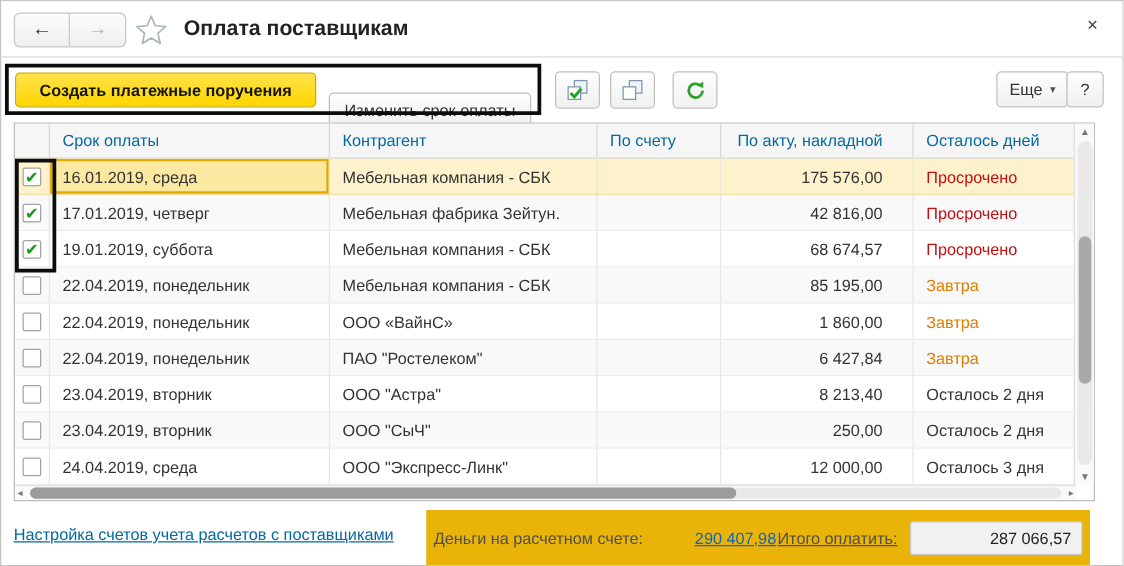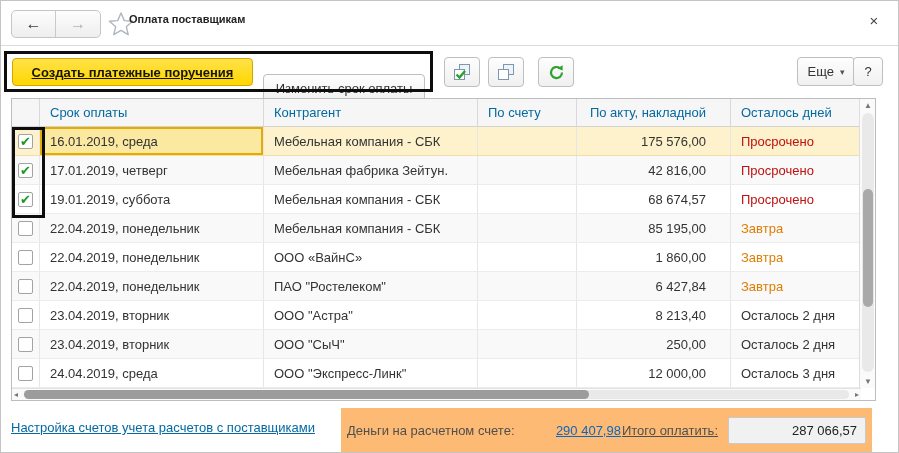--- a/index.html
+++ b/index.html
@@ -12,33 +12,33 @@
   .titlebar { position: absolute; left: 0; top: 0; width: 100%; height: 45px;
     border-bottom: 1px solid #dadada; background: #fff; }
   .navgroup { position: absolute; left: 10px; top: 9px; display: flex;
     border: 1px solid #c6c6c6; border-radius: 5px; overflow: hidden;
     background: linear-gradient(#fdfdfd, #eee); }
   .navbtn { width: 44px; height: 26px; display: flex; align-items: center; justify-content: center;
     font-size: 16px; font-weight: bold; }
   .navbtn.back { color: #3a3a3a; border-right: 1px solid #c9c9c9; }
   .navbtn.fwd { color: #b3b3b3; }
   .star { position: absolute; left: 106px; top: 9px; width: 28px; height: 28px; }
-  .page-title { position: absolute; left: 128px; top: 12px; font-size: 11px; font-weight: bold; color: #222; }
+  .page-title { position: absolute; left: 146px; top: 12px; font-size: 17px; font-weight: bold; color: #222; }
   .close-x { position: absolute; right: 14px; top: 10px; font-size: 15px; color: #444;
     width: 20px; height: 20px; text-align: center; line-height: 20px; }
   
   .ann-frame { position: absolute; border: 3px solid #0d0d0d; background: transparent; pointer-events: none; z-index: 30; }
   .ann-buttons { left: 3px; top: 50px; width: 429px; height: 41px; }
   .ann-checks { left: 11px; top: 126px; width: 33px; height: 91px; }
   .btn { position: absolute; display: flex; align-items: center; justify-content: center;
     border: 1px solid #bfbfbf; border-radius: 4px; background: linear-gradient(#fefefe, #f0f0f0);
     font-size: 13px; color: #333; cursor: default; }
   .btn-create { left: 11px; top: 57px; width: 241px; height: 28px;
     background: linear-gradient(#ffe24a, #ffd600); border-color: #d2a800;
-    font-weight: bold; color: #151500; text-decoration: underline; }
+    font-weight: bold; color: #151500; }
   .btn-change { left: 262px; top: 57px; width: 162px; height: 28px; margin-top: 16px; }
   .iconbtn { width: 36px; height: 30px; top: 56px; }
   .ib1 { left: 443px; } .ib2 { left: 487px; } .ib3 { left: 537px; }
   .btn-more { left: 796px; top: 56px; width: 58px; height: 29px; gap: 6px; }
   .btn-help { left: 852px; top: 56px; width: 30px; height: 29px; }
   .caret { font-size: 9px; color: #555; }
   
   .table { position: absolute; left: 10px; top: 97px; width: 865px; height: 303px;
     border: 1px solid #bdbdbd; background: #fff; }
   .thead { display: flex; height: 28px; background: #f6f6f6; border-bottom: 1px solid #d2d2d2; }
@@ -77,21 +77,21 @@
   .htrack { position: absolute; left: 12px; top: 1px; height: 9px; width: 825px;
     background: #e9e9e9; border-radius: 5px; }
   .hthumb { position: absolute; left: 0; top: 0; height: 9px; width: 565px;
     background: #9c9c9c; border-radius: 5px; }
   .harrow { position: absolute; font-size: 8px; color: #777; top: 1px; }
   .left { left: 2px; } .right { right: 2px; }
   
   .footer-link { position: absolute; left: 10px; top: 419px; color: #0369a1;
     text-decoration: underline; font-size: 13px; }
   .footer-panel { position: absolute; left: 340px; top: 407px; width: 531px; height: 44px;
-    background: #fdba74; display: flex; align-items: center; padding: 0 6px; }
+    background: #eab308; display: flex; align-items: center; padding: 0 6px; }
   .flabel { color: #4f4f4f; }
   .money-link { color: #1166bb; text-decoration: underline; margin-left: auto; }
   .total-label { color: #4f4f4f; margin-left: 1px; text-decoration: underline; }
   .total-field { width: 138px; height: 27px; margin-left: 10px; background: #f1f1f1;
     border: 1px solid #c9c9c9; border-radius: 2px; display: flex; align-items: center;
     justify-content: flex-end; padding: 0 8px; color: #222; }
   svg { display: block; }
 </style>
 </head>
 <body>

